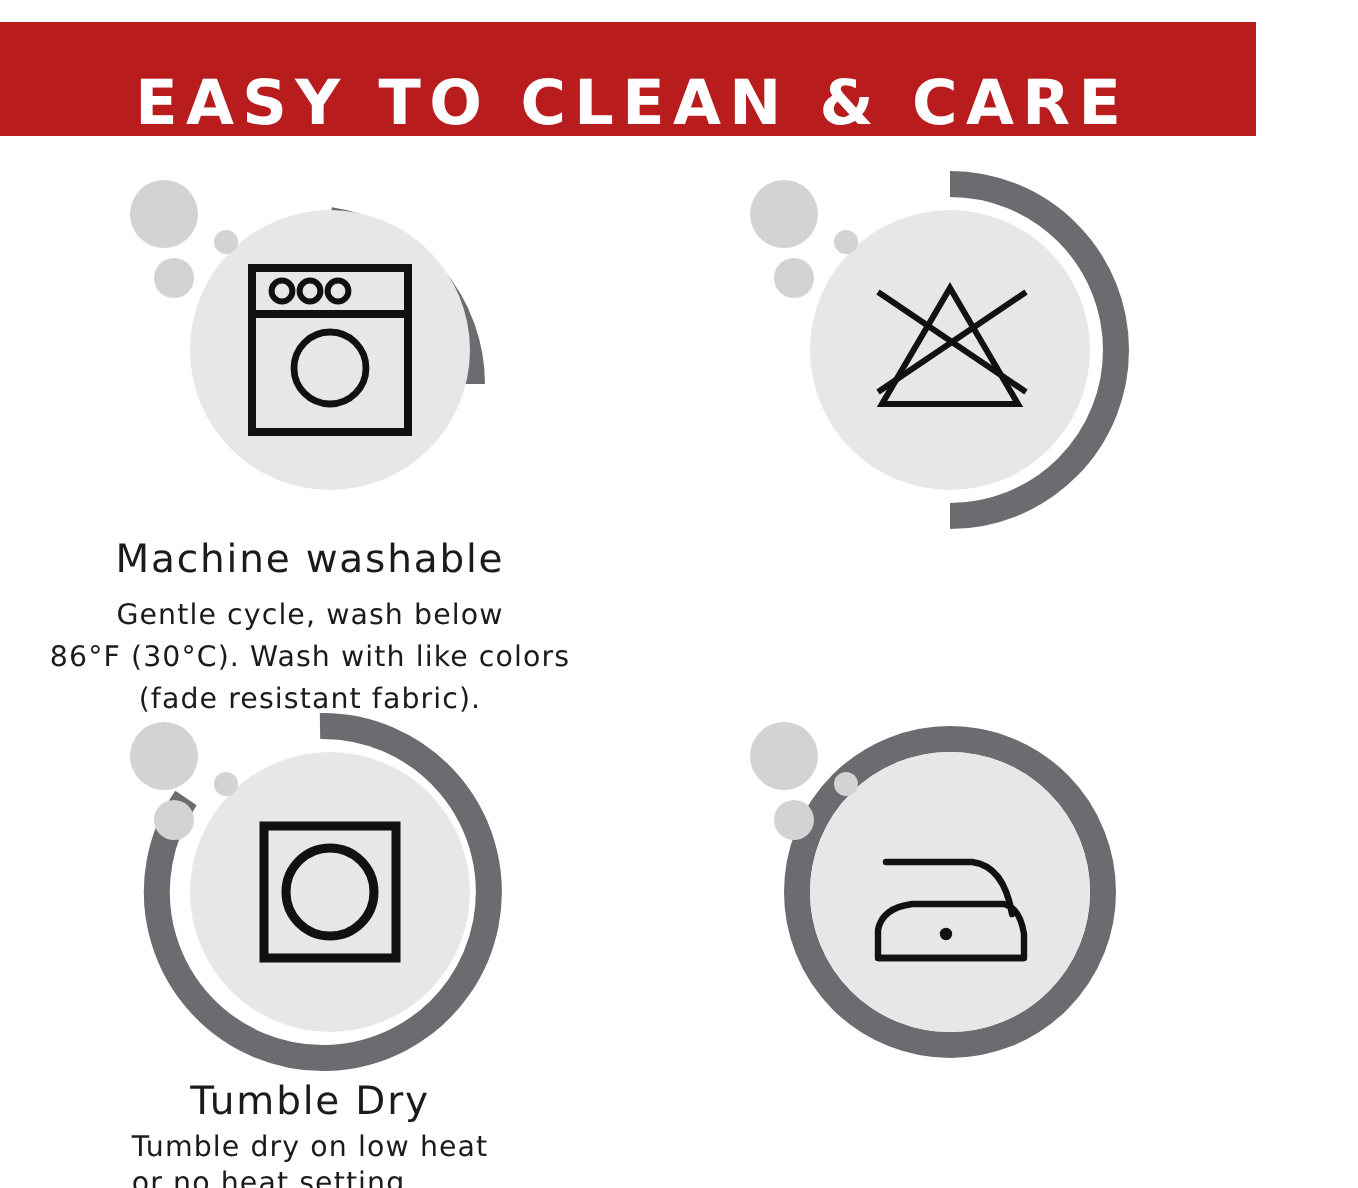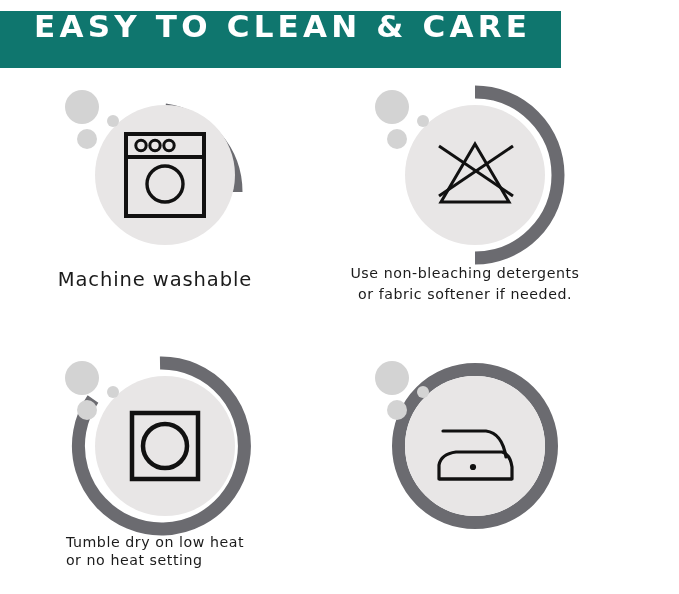--- a/index.html
+++ b/index.html
@@ -14,25 +14,25 @@
     font-family: "DejaVu Sans", "Liberation Sans", sans-serif;
     overflow: hidden;
     position: relative;
   }
 
   
   .banner {
     position: absolute;
     left: 0;
     top: 11px;
-    width: 561px;
+    width: 628px;
     height: 57px;
-    background: #0f766e;
-    display: flex;
-    align-items: flex-start;
+    background: #b91c1c;
+    display: flex;
+    align-items: flex-end;
     justify-content: center;
   }
   .banner-title {
     color: #ffffff;
     font-size: 31px;
     font-weight: bold;
     letter-spacing: 4.2px;
     line-height: 1;
     white-space: nowrap;
     text-indent: 4.2px;
@@ -142,20 +142,23 @@
           <line x1="4" y1="27" x2="82" y2="27" stroke="#111111" stroke-width="4"></line>
           <circle cx="19" cy="15.5" r="5.2" fill="none" stroke="#111111" stroke-width="3"></circle>
           <circle cx="33" cy="15.5" r="5.2" fill="none" stroke="#111111" stroke-width="3"></circle>
           <circle cx="47" cy="15.5" r="5.2" fill="none" stroke="#111111" stroke-width="3"></circle>
           <circle cx="43" cy="54" r="18" fill="none" stroke="#111111" stroke-width="3.4"></circle>
         </svg>
       </div>
     </div>
     <div class="caption">
       <div class="card-title">Machine washable</div>
+      <div class="card-desc">Gentle cycle, wash below
+86°F (30°C). Wash with like colors
+(fade resistant fabric).</div>
     </div>
   </div>
 
   <div class="card c2">
     <div class="badge">
       <svg class="badge-svg" viewBox="0 0 190 175">
 
         <path d="M 105 4 A 83 83 0 0 1 105 170" fill="none" stroke="#6b6b70" stroke-width="13"></path>
         <circle cx="105" cy="87" r="70" fill="#e8e6e6"></circle>
         <circle cx="22" cy="19" r="17" fill="#d3d3d3"></circle>
@@ -166,22 +169,20 @@
         <svg width="88" height="78" viewBox="0 0 88 78">
 
           <path d="M 44 8 L 78 66 L 10 66 Z" fill="none" stroke="#111111" stroke-width="3"></path>
 
           <line x1="8" y1="10" x2="82" y2="60" stroke="#111111" stroke-width="3"></line>
           <line x1="82" y1="10" x2="8" y2="60" stroke="#111111" stroke-width="3"></line>
         </svg>
       </div>
     </div>
     <div class="caption">
-      <div class="card-desc">Use non-bleaching detergents
-or fabric softener if needed.</div>
     </div>
   </div>
 
   <div class="card c3">
     <div class="badge">
       <svg class="badge-svg" viewBox="0 0 190 175">
 
         <path d="M 100 4 A 83 83 0 1 1 33 40" fill="none" stroke="#6b6b70" stroke-width="13"></path>
         <circle cx="105" cy="87" r="70" fill="#e8e6e6"></circle>
         <circle cx="22" cy="19" r="17" fill="#d3d3d3"></circle>
@@ -189,20 +190,21 @@
         <circle cx="27" cy="51" r="10" fill="#d3d3d3"></circle>
       </svg>
       <div class="glyph-wrap" style="left:45px; top:27px;">
         <svg width="74" height="74" viewBox="0 0 74 74">
           <rect x="4" y="4" width="66" height="66" fill="none" stroke="#111111" stroke-width="4.5"></rect>
           <circle cx="37" cy="37" r="22" fill="none" stroke="#111111" stroke-width="4.5"></circle>
         </svg>
       </div>
     </div>
     <div class="caption">
+      <div class="card-title">Tumble Dry</div>
       <div class="card-desc align-left">Tumble dry on low heat
 or no heat setting</div>
     </div>
   </div>
 
   <div class="card c4">
     <div class="badge">
       <svg class="badge-svg" viewBox="0 0 190 175">
 
         <circle cx="105" cy="87" r="76.5" fill="none" stroke="#6b6b70" stroke-width="13"></circle>

